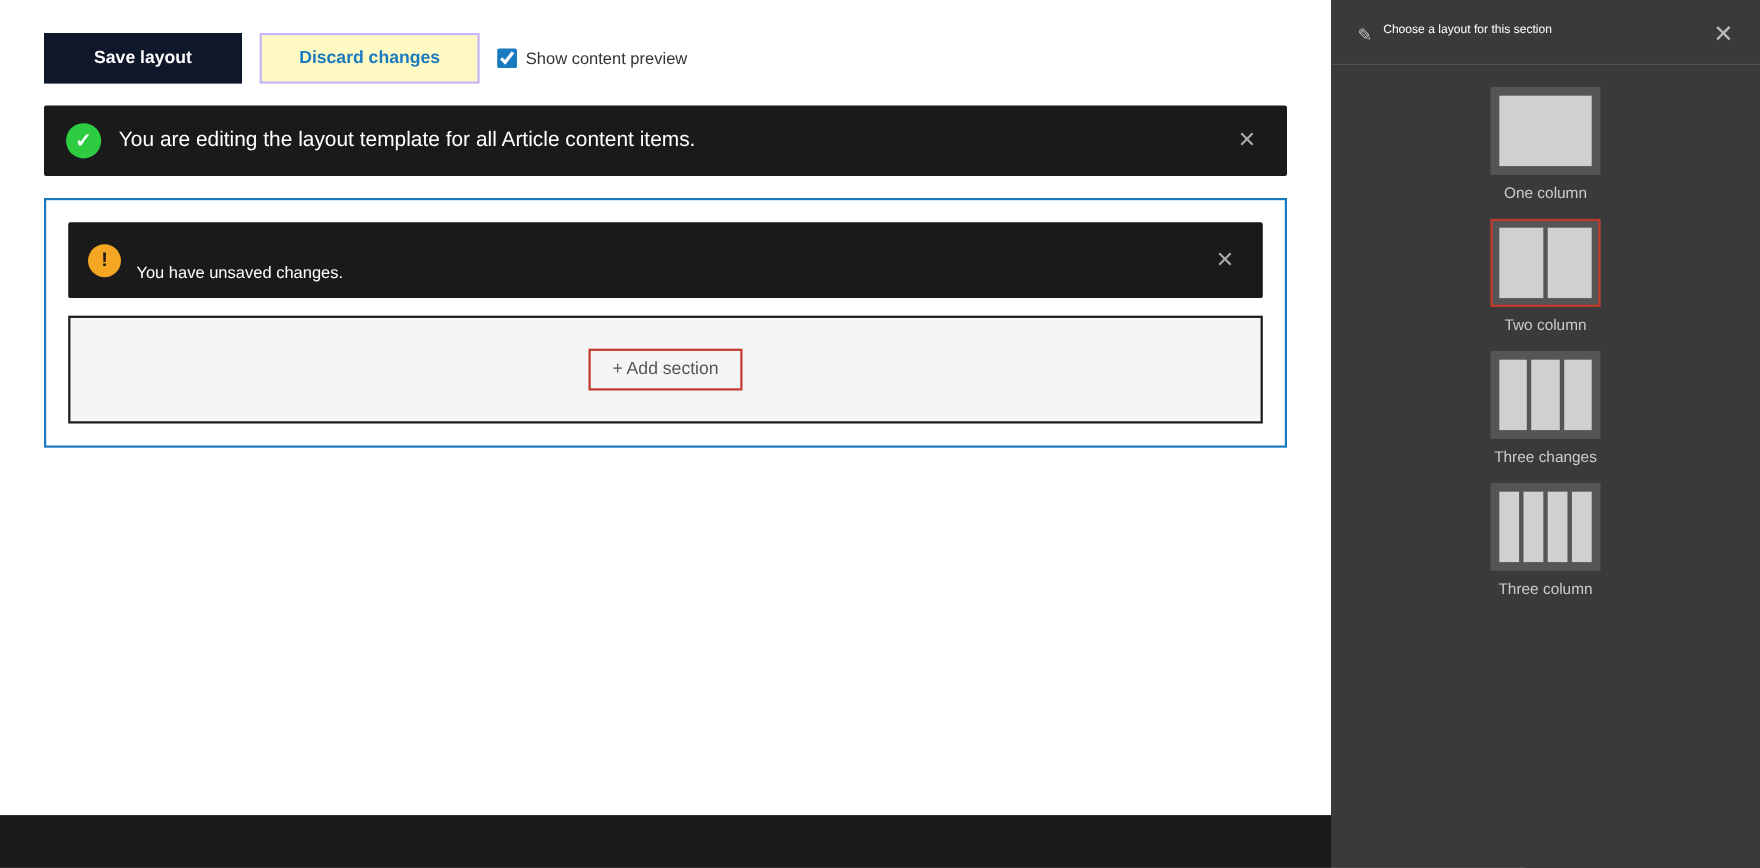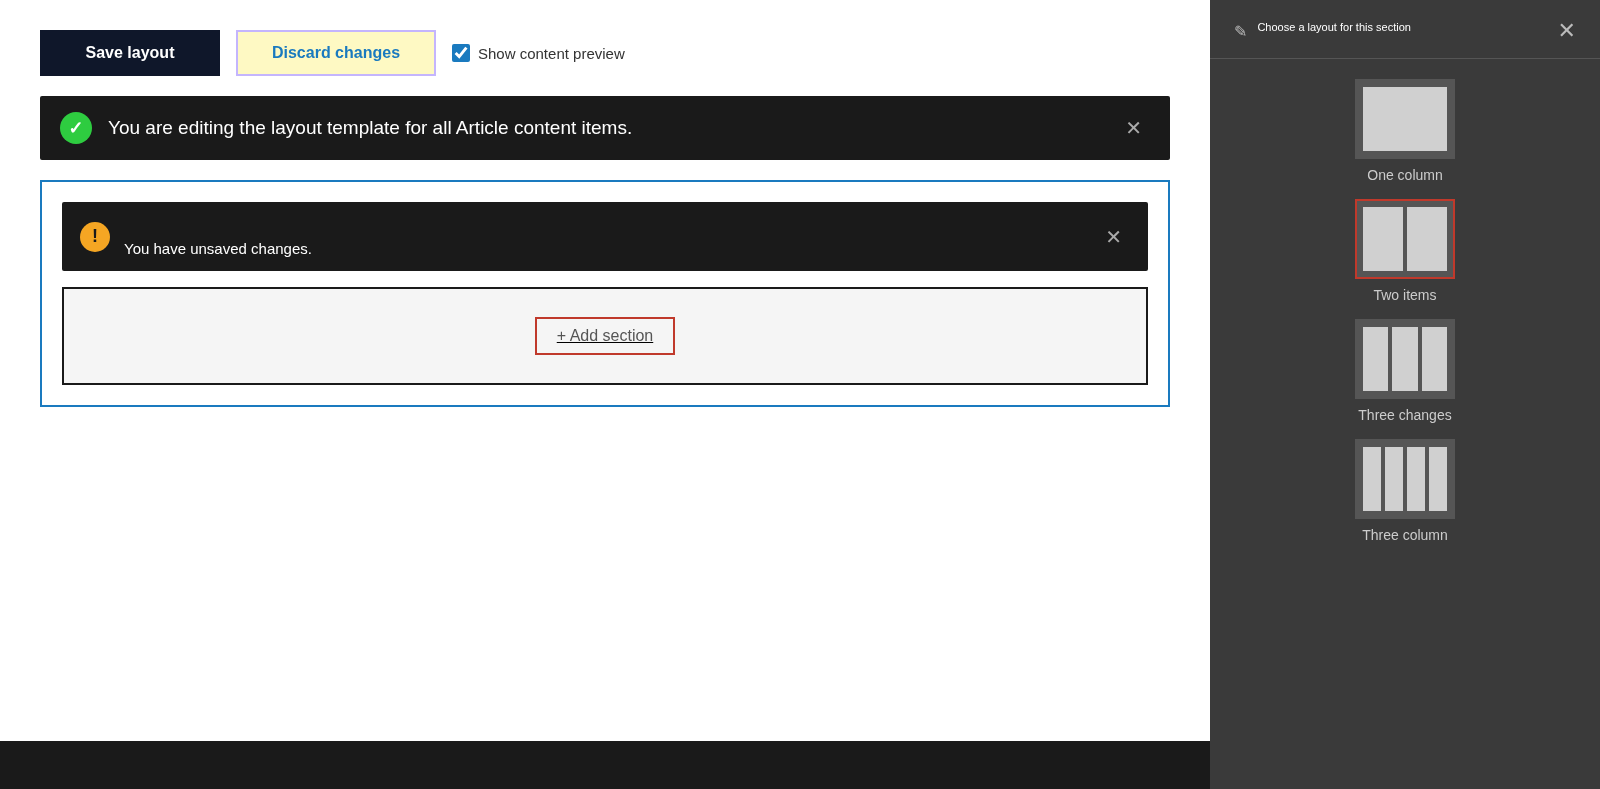--- a/index.html
+++ b/index.html
@@ -169,21 +169,20 @@
 
     
     .add-section-area {
       border: 2px solid #1a1a1a;
       background: #f5f5f5;
       display: flex;
       align-items: center;
       justify-content: center;
       padding: 28px;
       cursor: pointer;
-      text-decoration: underline;
     }
 
     .add-section-btn {
       border: 2px solid #c0392b;
       background: transparent;
       padding: 8px 20px;
       font-size: 16px;
       color: #555;
       cursor: pointer;
       display: flex;
@@ -348,21 +347,21 @@
         <div class="layout-col"></div>
       </div>
       <span class="layout-label">One column</span>
     </div>
 
     <div class="layout-option">
       <div class="layout-preview selected">
         <div class="layout-col"></div>
         <div class="layout-col"></div>
       </div>
-      <span class="layout-label">Two items</span>
+      <span class="layout-label">Two column</span>
     </div>
 
     <div class="layout-option">
       <div class="layout-preview">
         <div class="layout-col"></div>
         <div class="layout-col"></div>
         <div class="layout-col"></div>
       </div>
       <span class="layout-label">Three changes</span>
     </div>

